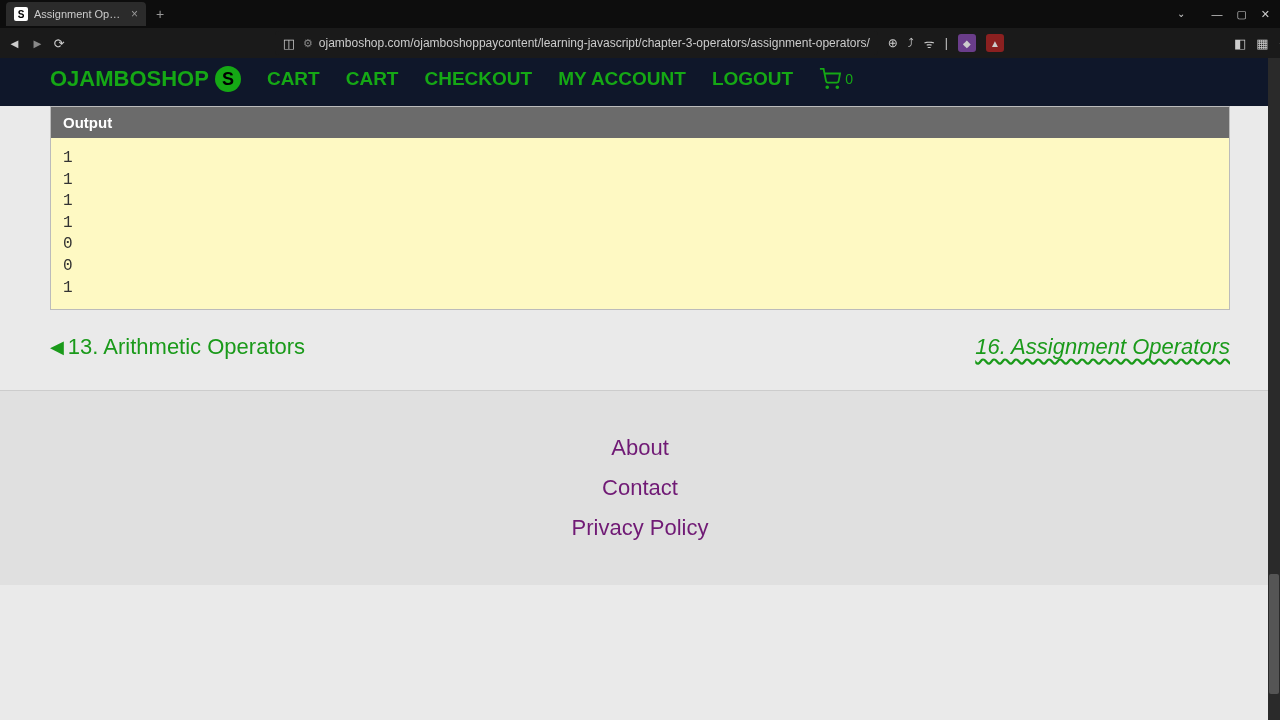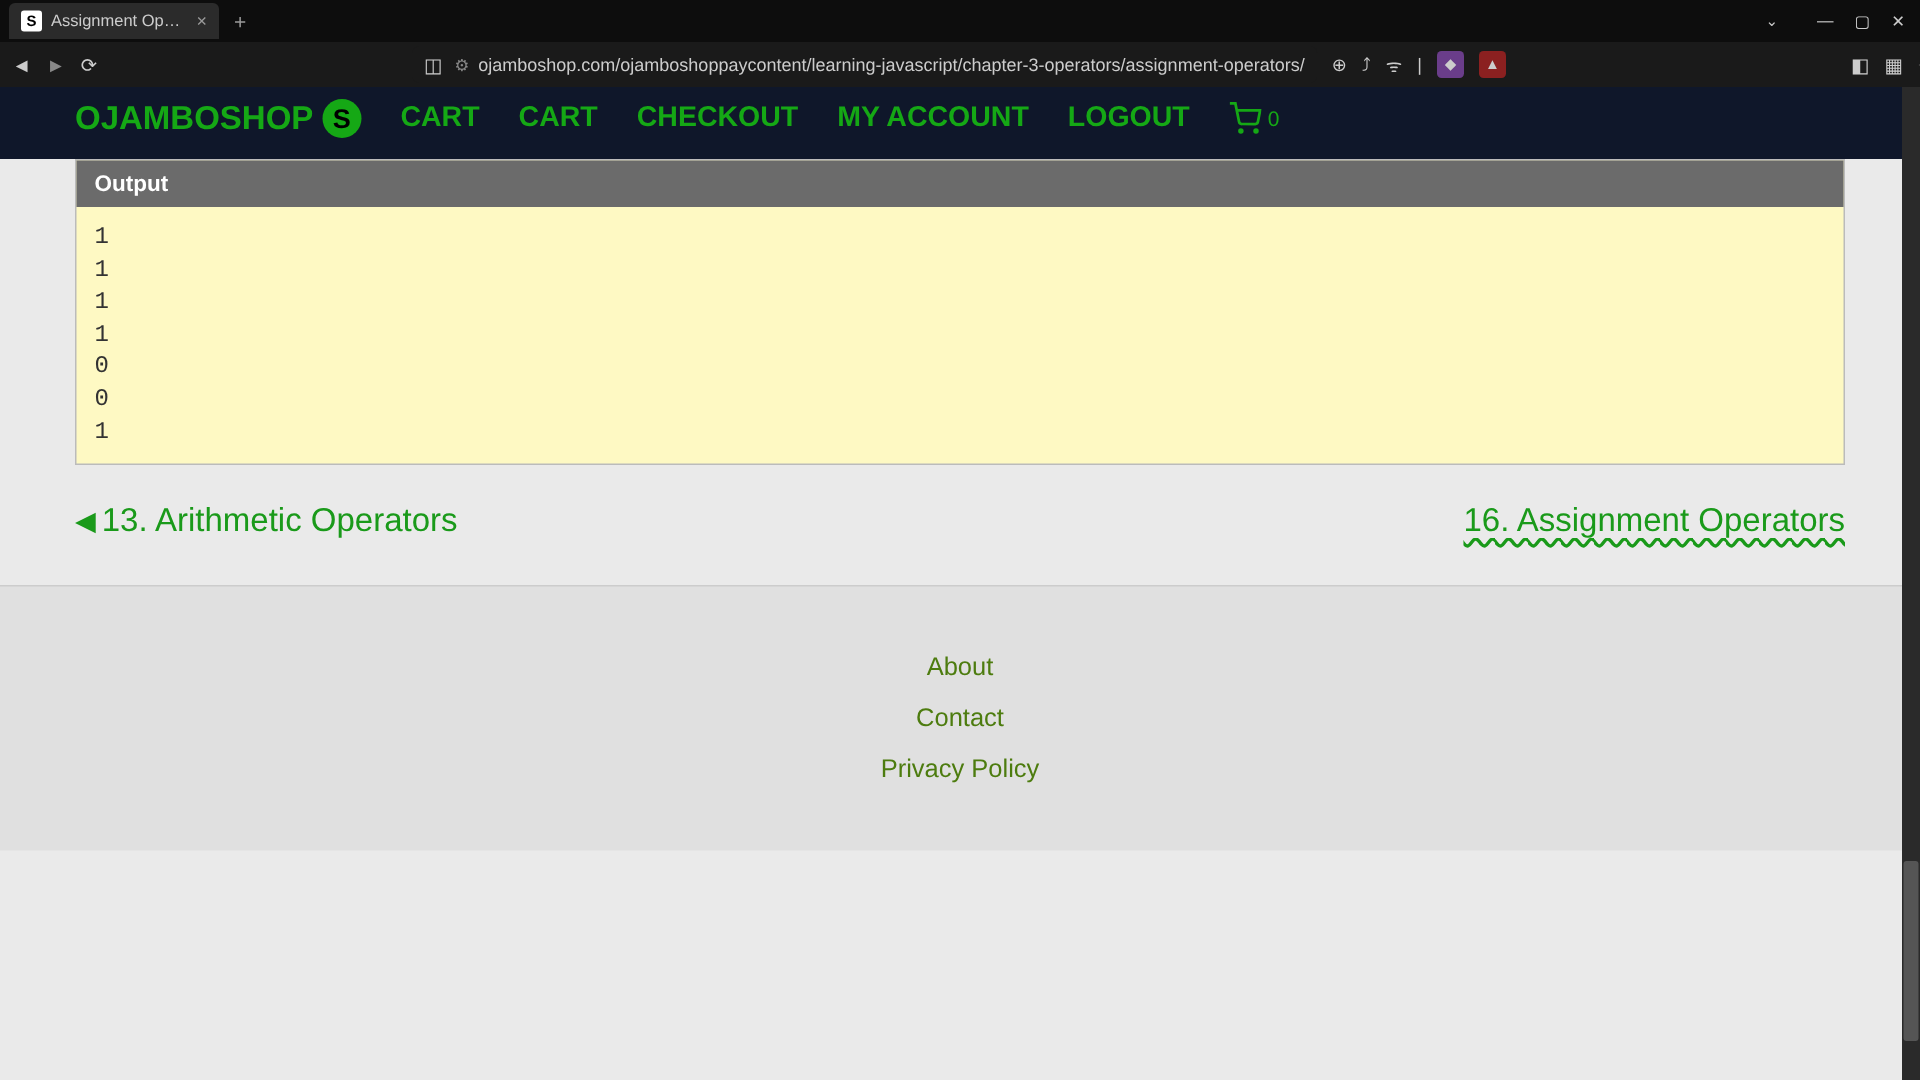--- a/index.html
+++ b/index.html
@@ -50,25 +50,25 @@
 .compile-section { background: #fff; border: 1px solid #ccc; padding: 20px 0 26px; text-align: center; }
 .btn { display: inline-block; background: #15a815; color: #2a2a2a; border: 1px solid #333; padding: 10px 22px; font-size: 19px; font-family: Georgia, serif; cursor: pointer; margin: 6px 0; }
 .btn-clear { padding: 8px 18px; }
 
 .output-section { background: #fef9c3; border: 1px solid #bbb; margin-top: 0; }
 .output-header { background: #6b6b6b; color: #fff; font-weight: bold; padding: 7px 12px; font-size: 15px; }
 .output-body { padding: 10px 12px; font-family: "Courier New", monospace; font-size: 16px; color: #333; line-height: 1.35; white-space: pre; }
 
 .pagination { display: flex; justify-content: space-between; align-items: center; padding: 24px 0 30px; }
 .page-link { color: #1a9a1a; font-size: 22px; text-decoration: none; display: flex; align-items: center; gap: 4px; }
-.page-link.current { text-decoration: underline wavy #1a9a1a; text-underline-offset: 4px; }
+.page-link.current { font-style: italic; text-decoration: underline wavy #1a9a1a; text-underline-offset: 4px; }
 .tri { font-size: 18px; }
 
 .footer { background: #e0e0e0; border-top: 1px solid #ccc; padding: 30px 0; text-align: center; }
-.footer-link { display: block; color: #4d7c0f; font-size: 17px; margin: 14px 0; text-decoration: none; }
+.footer-link { display: block; color: #701a75; font-size: 22px; margin: 14px 0; text-decoration: none; }
 
 
 .scrollbar { position: absolute; right: 0; top: 58px; bottom: 0; width: 12px; background: #2a2a2a; }
 .scrollbar-thumb { position: absolute; right: 1px; width: 10px; background: #555; border-radius: 2px; top: 78%; height: 18%; }
 </style>
 </head>
 <body>
 
 <div class="browser-chrome">
   <div class="tab-bar">

